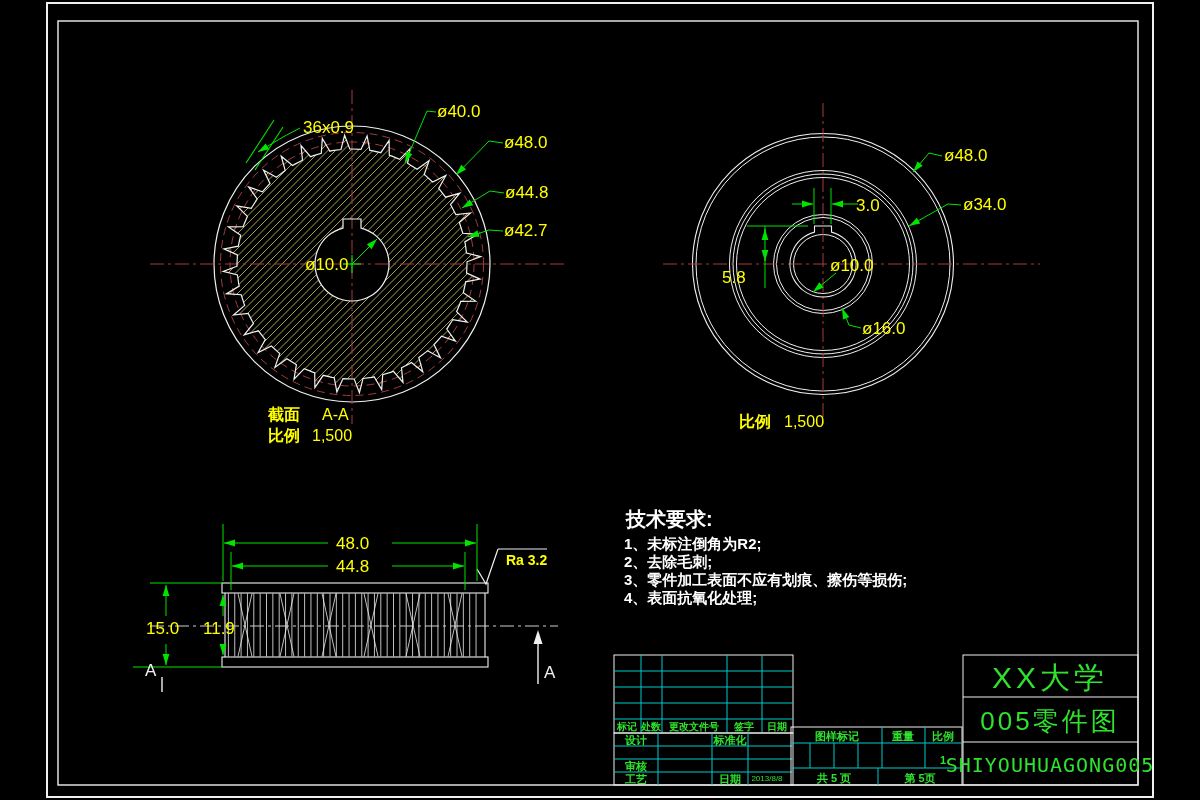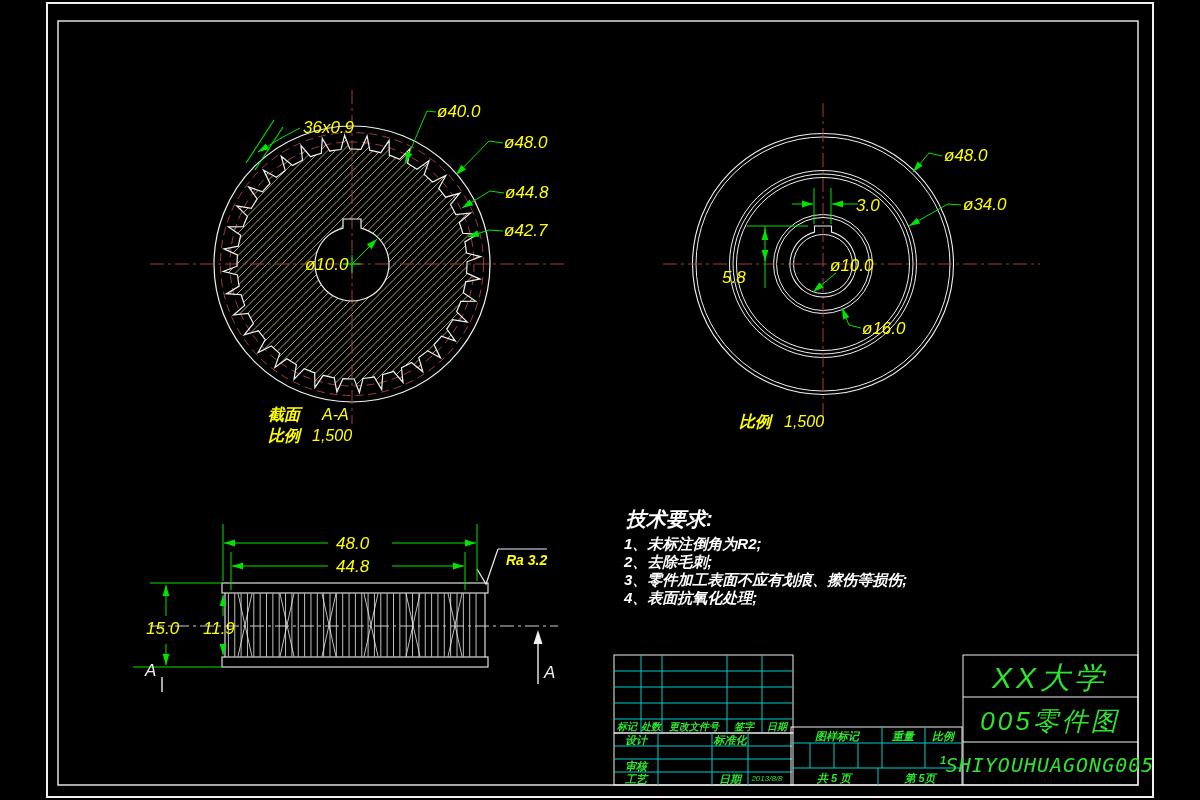--- a/index.html
+++ b/index.html
@@ -1,18 +1,18 @@
 <!DOCTYPE html>
 <html><head>
 <meta charset="utf-8">
 <title>005零件图</title>
 <style>
   html,body{margin:0;padding:0;background:#000;}
   .stage{position:relative;width:1200px;height:800px;background:#000;overflow:hidden;
-         font-family:"Liberation Sans","DejaVu Sans",sans-serif;font-style:italic;}
+         font-family:"Liberation Sans","DejaVu Sans",sans-serif;}
   svg{display:block;}
   text{font-family:"Liberation Sans","DejaVu Sans",sans-serif;}
   .dim{fill:#ffff00;font-size:17px;}
   .dimS{fill:#ffff00;font-size:16px;}
   .cjkY{fill:#ffff00;font-size:16px;font-weight:bold;}
   .tr-title{fill:#ffffff;font-size:20px;font-weight:bold;}
   .tr-item{fill:#ffffff;font-size:15px;font-weight:600;}
   .tb{fill:#2ee22e;font-size:11px;font-weight:600;text-anchor:middle;}
   .tbs{fill:#2ee22e;font-size:10px;font-weight:600;text-anchor:middle;}
   .tbt{fill:#2ee22e;font-size:8px;text-anchor:middle;}

